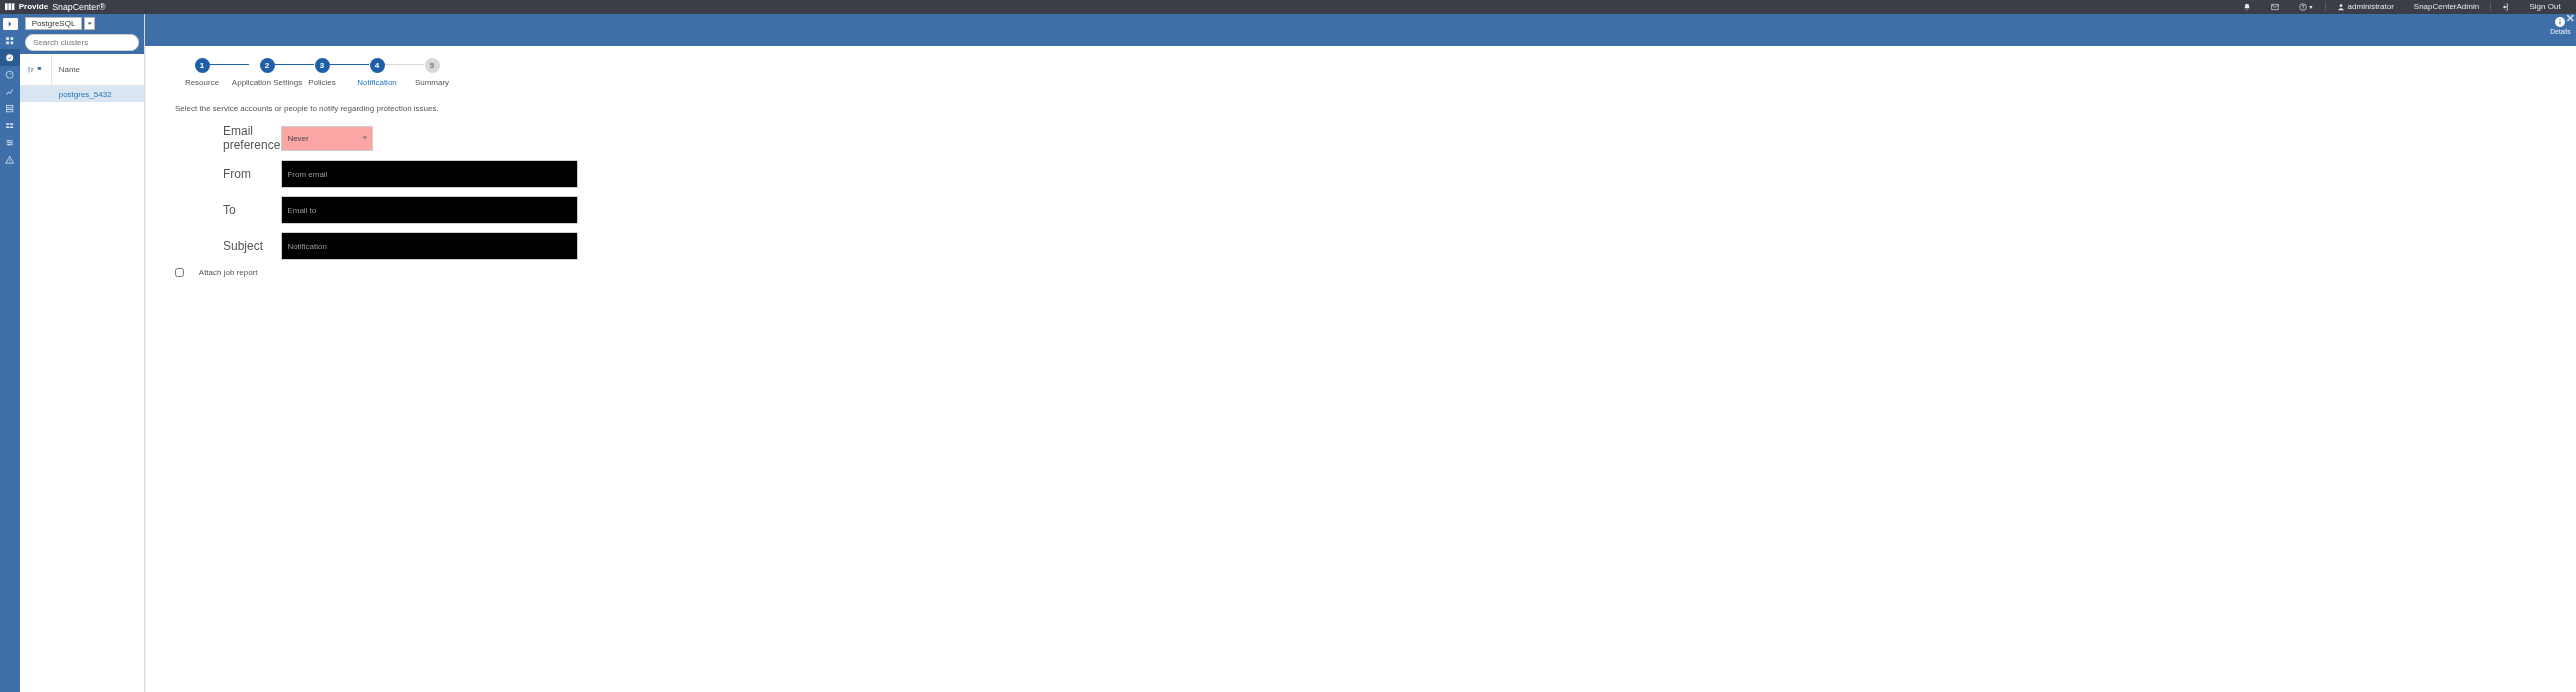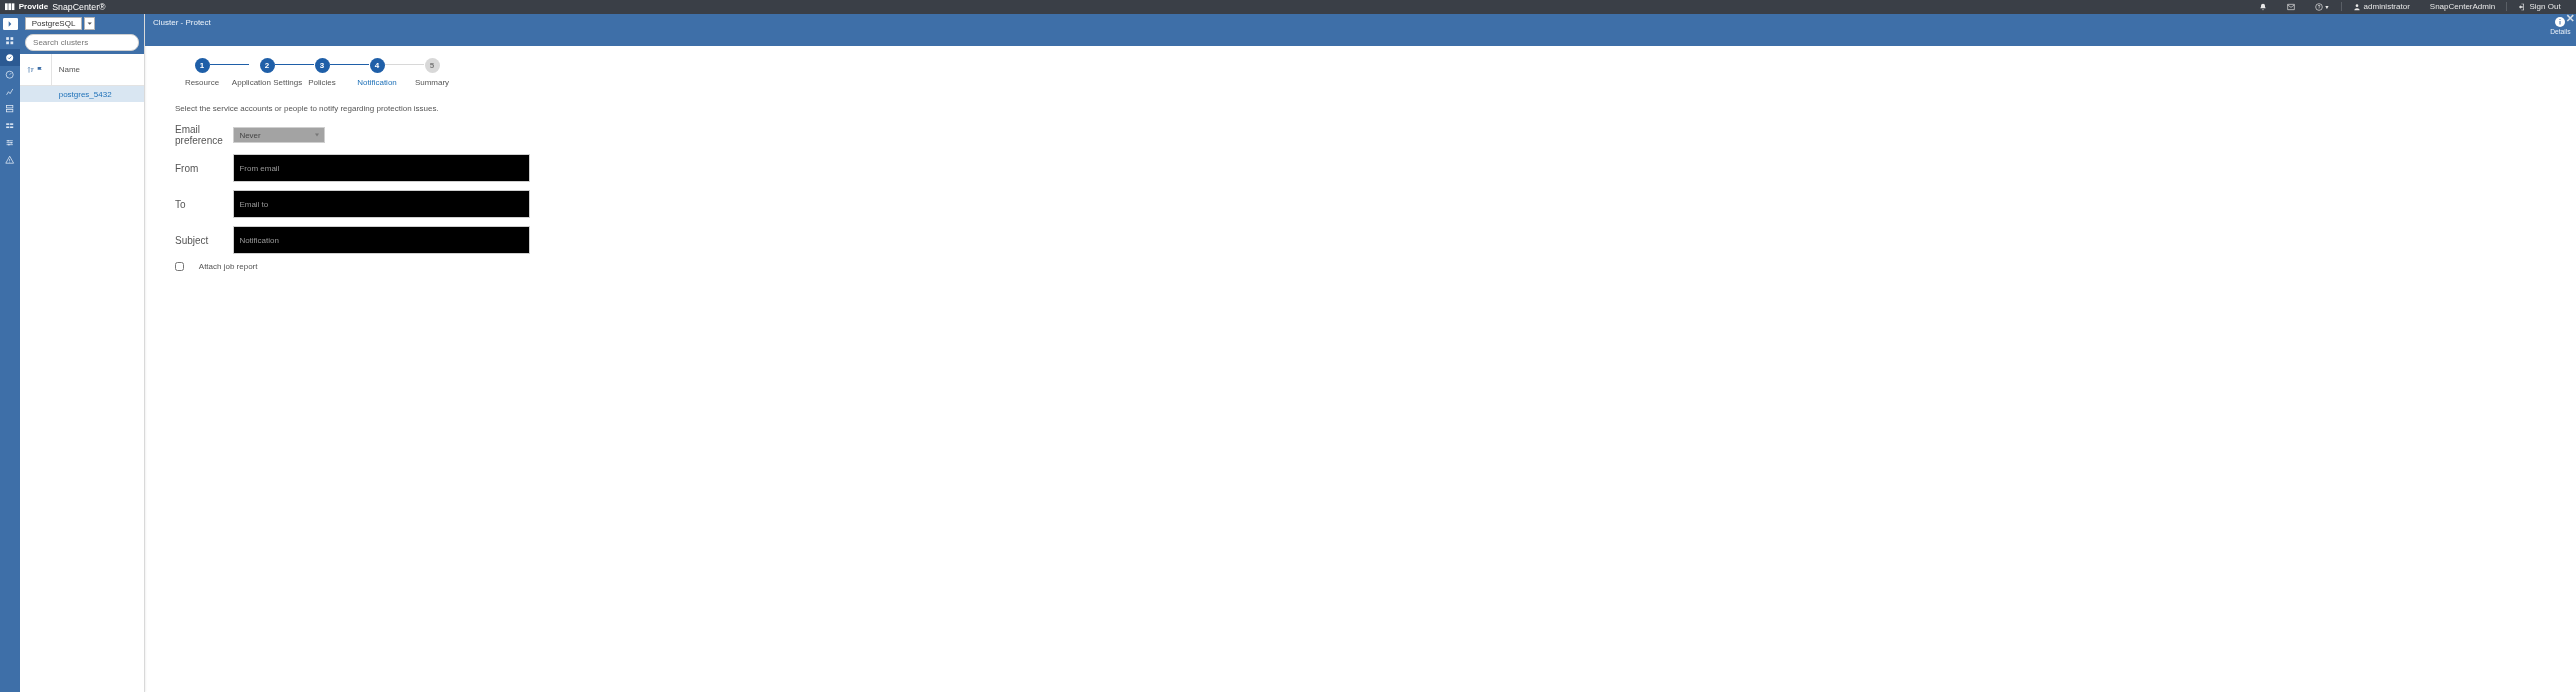--- a/index.html
+++ b/index.html
@@ -83,24 +83,24 @@
   .wstep.pending .circle { background:#d8d8d8; color:#7a7a7a; }
   .wstep .label { margin-top:5.4px; font-size:8px; color:#555; white-space:nowrap; }
   .wstep.current .label { color:#1f71b8; }
   .wline { height:1.3px; background:#1f5fa8; width:39px; margin-top:6.7px; position:relative; }
   .wline.pending { background:#d8d8d8; }
   
   .section-title { font-size:10px; color:#444; display:flex; align-items:center; gap:5.4px; margin-bottom:2.7px;}
   .section-title .info { width:9.4px; height:9.4px; border-radius:50%; background:#1f71b8; color:#fff; font-size:6.7px; display:inline-flex; align-items:center; justify-content:center; font-style:italic; font-family:serif; cursor:pointer;}
   .section-sub { font-size:8px; color:#555; margin-bottom:10.8px; }
   .form-row { display:flex; align-items:center; margin-bottom:8px; }
-  .form-row .flabel { width:58px; font-size:10px; color:#555; }
+  .form-row .flabel { width:58px; font-size:12px; color:#555;margin-left:48px; }
   .form-row .fcontrol { }
   .select {
-    border:0.7px solid #cfcfcf; height:16px; min-width:92px; padding:0 15px 0 5.4px; font-size:8px; background:#a3a3a3; position:relative;
+    border:0.7px solid #cfcfcf; height:25px; min-width:92px; padding:0 15px 0 5.4px; font-size:8px; background:#fca5a5; position:relative;
     display:inline-flex; align-items:center; cursor:pointer;
   }
   .select::after { content:""; position:absolute; right:5.4px; top:50%; transform:translateY(-50%); border-left:2.7px solid transparent; border-right:2.7px solid transparent; border-top:3.4px solid #777; }
   .tinput {
     border:0.7px solid #cfcfcf; height:28px; width:297px; padding:0 5.4px; font-size:8px; background:#000000; color:#888;
   }
   .tinput::placeholder { color:#9a9a9a; }
   .check-row { display:flex; align-items:center; gap:15px; font-size:8px; color:#555; margin-top:2.7px; }
   .check-row input { width:8.8px; height:8.8px; }
   
@@ -151,21 +151,21 @@
   </div>
   <div class="hbtn">
     <span>SnapCenterAdmin</span>
   </div>
   <div class="sep"></div>
   <div class="hbtn">
     <svg class="i12" viewBox="0 0 24 24">
         <path d="M10 2h8v20h-8v-2h6V4h-6z"></path>
         <path d="M3 12l5-5v3h6v4H8v3z"></path>
       </svg>
-    <span style="margin-left:3px;">Sign Out</span>
+    <span style="margin-left:19px;">Sign Out</span>
   </div>
 </div>
 
 <div class="body-row">
 
   <div class="rail">
     <div class="rail-btn expand">
       <svg class="i12" viewBox="0 0 24 24">
           <path d="M8 4l8 8-8 8z"></path>
         </svg>
@@ -255,21 +255,20 @@
       <div class="name-cell">Name</div>
     </div>
     <div class="lp-row">
       <div class="sort-cell"></div>
       <div class="name-cell">postgres_5432</div>
     </div>
   </div>
 
   <div class="main">
     <div class="main-head">
-      <span class="breadcrumb">Cluster - Protect</span>
       <span class="close-x">✕</span>
       <div class="actions">
         <svg width="12" height="12" viewBox="0 0 24 24">
             <circle cx="12" cy="12" r="10" fill="#fff"></circle>
             <rect x="11" y="10" width="2" height="7" fill="#3e6fa8"></rect>
             <rect x="11" y="6" width="2" height="2" fill="#3e6fa8"></rect>
           </svg>
         <span>Details</span>
       </div>
     </div>

